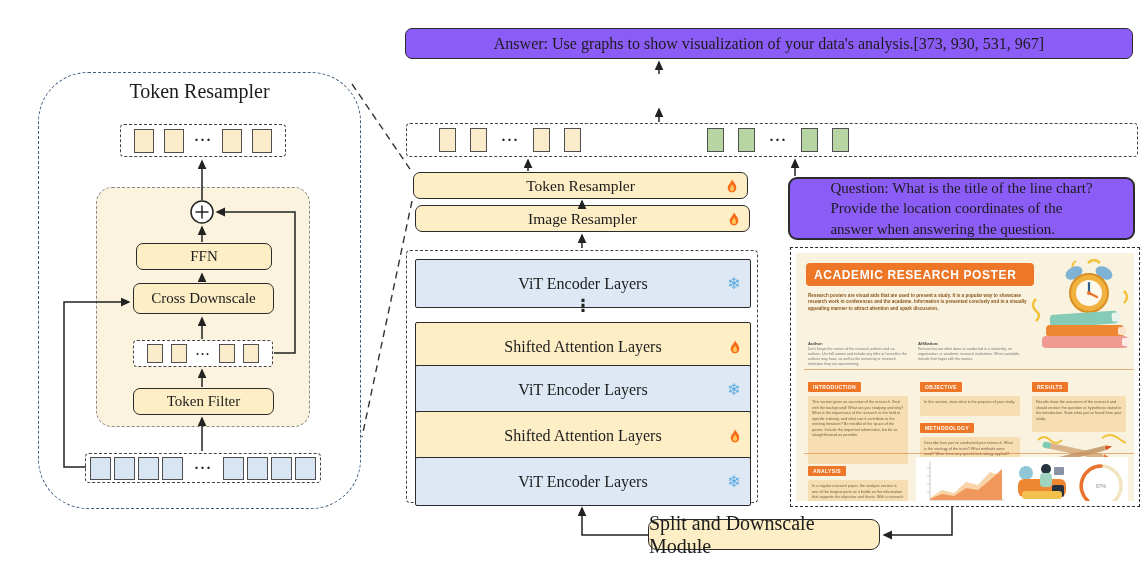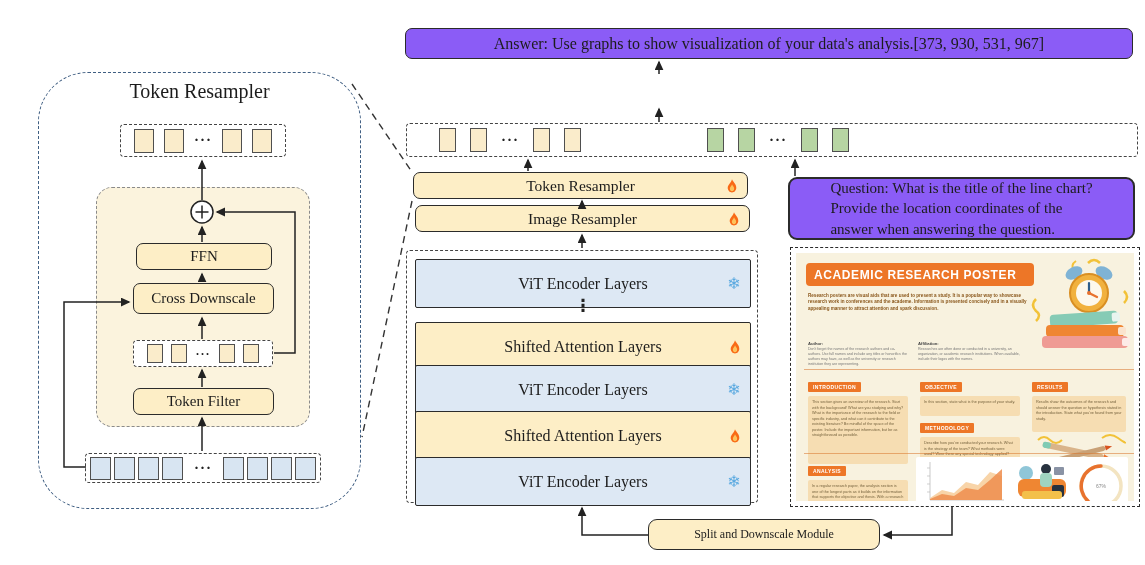--- a/index.html
+++ b/index.html
@@ -181,21 +181,21 @@
             <path d="M7 6 C7.5 8 9.5 8.6 9.5 11 C9.5 13 8.4 14.2 7 14.2 C5.6 14.2 4.5 13 4.5 11 C4.5 9 6.5 8 7 6 Z" fill="#fdc35c"></path>
           </svg>
       </span>
     </div>
     <div class="stack-row blue" style="top:206px;">
       <span>ViT Encoder Layers</span>
       <span class="icon-right snow">❄</span>
     </div>
   </div>
 
-  <div class="box yellow" style="left:648px;top:519px;width:232px;height:31px;font-size:12px;border-radius:9px;">
+  <div class="box yellow" style="left:648px;top:519px;width:232px;height:31px;font-size:20px;border-radius:9px;">
     <span>Split and Downscale Module</span>
   </div>
 
   <div class="poster-wrap">
     <div class="poster">
       <div class="p-header">ACADEMIC RESEARCH POSTER</div>
       <div class="p-intro">Research posters are visual aids that are used to present a study. It is a popular way to showcase research work in conferences and the academe. Information is presented concisely and in a visually appealing manner to attract attention and spark discussion.</div>
 
       <div class="abs" style="left:12px;top:88px;width:100px;">
         <div class="p-meta-label">Author:</div>

